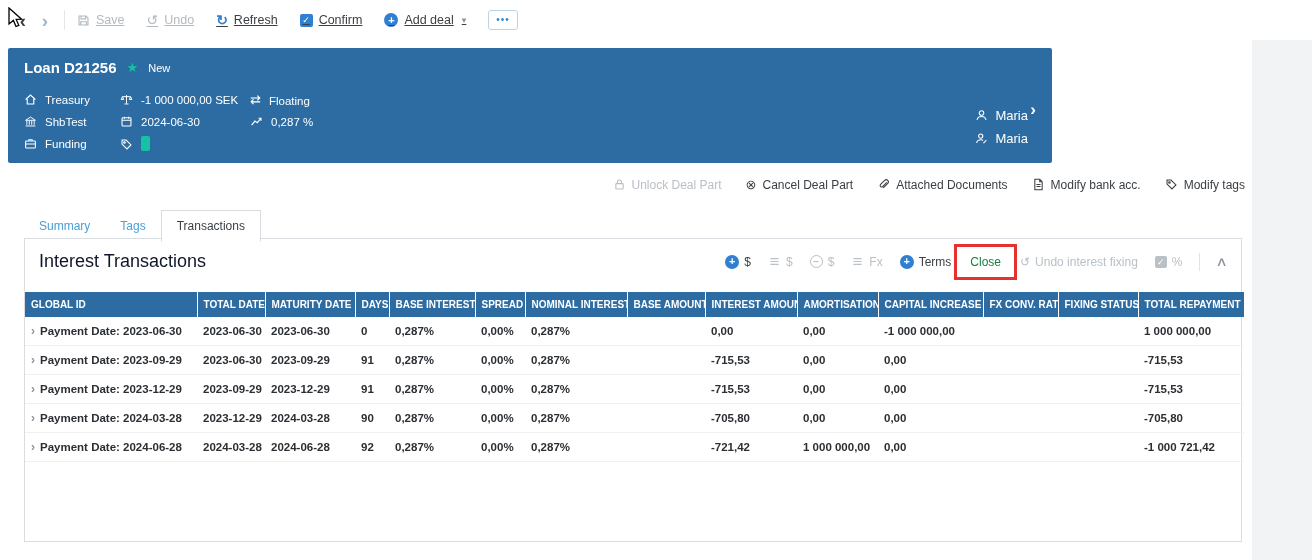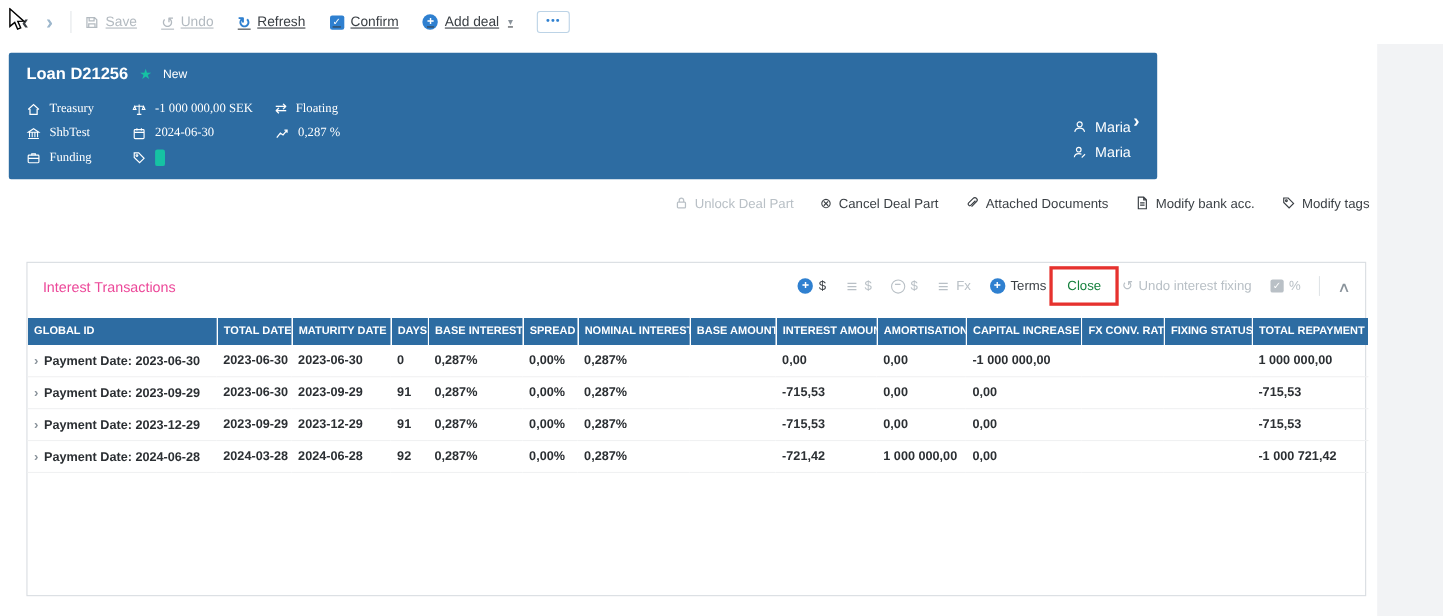--- a/index.html
+++ b/index.html
@@ -29,42 +29,42 @@
   .caret { font-size:9px; color:#8a939b; margin-left:2px; }
   .more-chip { border:1px solid #bcd3e6; border-radius:3px; color:#2f80d0; font-size:10px; letter-spacing:1px; padding:4px 7px; line-height:1; cursor:pointer; }
 
   
   .deal-header { position:absolute; top:48px; left:8px; width:1044px; height:115px; background:#2d6ca2; border-radius:2px; color:#fff; }
   .dh-title-row { display:flex; align-items:center; gap:10px; padding:11px 0 0 16px; }
   .dh-title { font-size:15px; font-weight:bold; }
   .dh-star { color:#16c2a3; font-size:13px; }
   .dh-status { font-size:11px; }
   .info-grid { position:absolute; left:16px; top:40px; display:grid; grid-template-columns:96px 130px auto; grid-auto-rows:22px; font-size:11.5px; align-items:center; }
-  .info-item { display:inline-flex; align-items:center; gap:8px; white-space:nowrap;font-family:Liberation Serif, serif; }
+  .info-item { display:inline-flex; align-items:flex-end; gap:8px; white-space:nowrap; }
   .ic { width:13px; height:13px; flex:0 0 auto; }
   .tag-chip { width:9px; height:15px; border-radius:2px; background:#16c2a3; display:inline-block; }
   .dh-expand { position:absolute; right:16px; top:52px; font-size:17px; font-weight:bold; color:#fff; cursor:pointer; }
   .dh-users { position:absolute; right:24px; top:60px; display:flex; flex-direction:column; gap:8px; font-size:13px; }
   .dh-user { display:inline-flex; align-items:center; gap:7px; }
 
   
   .deal-actions { position:absolute; top:177px; right:67px; display:flex; align-items:center; gap:24px; font-size:12px; color:#3a3f44; }
   .action { display:inline-flex; align-items:center; gap:6px; cursor:pointer; white-space:nowrap; }
   .action.disabled { color:#b9c0c6; cursor:default; }
   .action .uni { font-size:13px; }
 
   
   .tabs { position:absolute; top:210px; left:24px; display:flex; align-items:flex-end; z-index:3; }
   .tab { padding:8px 15px; font-size:12px; color:#4aa0d5; cursor:pointer; }
   .tab.active { background:#fff; border:1px solid #d9dde1; border-bottom:1px solid #fff; color:#3a3f44; margin-bottom:-1px; }
 
   
   .panel { position:absolute; top:238px; left:24px; width:1218px; height:304px; background:#fff; border:1px solid #d9dde1; z-index:2; }
   .panel-header { display:flex; justify-content:space-between; align-items:center; padding:12px 14px 8px 14px; }
-  .section-title { color:#ec4899; font-size:13px; }
+  .section-title { color:#0f172a; font-size:18px; }
   .itoolbar { display:flex; align-items:center; gap:17px; font-size:12px; }
   .itool { display:inline-flex; align-items:center; gap:5px; cursor:pointer; white-space:nowrap; }
   .itool.disabled { color:#b9c0c6; cursor:default; }
   .itool .bars { color:#b9c0c6; }
   .close-wrap { position:relative; display:inline-flex; }
   .close-btn { color:#15803d; cursor:pointer; padding:0 2px;text-align:center; }
   .red-frame { position:absolute; left:-14px; right:-14px; top:-11px; bottom:-11px; border:3px solid #e6322e; pointer-events:none; }
   .checkbox-gray { width:12px; height:12px; border-radius:2px; background:#b9c0c6; color:#fff; font-size:9px; display:inline-flex; align-items:center; justify-content:center; }
   .itb-sep { width:1px; height:18px; background:#e0e4e7; }
   .collapse { color:#8a939b; font-size:13px; cursor:pointer; transform:scaleX(1.3); }
@@ -231,20 +231,25 @@
     </span>
     <span class="action">
       <svg class="ic" viewBox="0 0 16 16" fill="none" stroke="currentColor" stroke-width="1.3">
           <path d="M2.5 2.5 H7.5 L13.5 8.5 L8.5 13.5 L2.5 7.5 Z"></path>
           <circle cx="5.5" cy="5.5" r="1"></circle>
         </svg>
       <span>Modify tags</span>
     </span>
   </div>
 
+  <div class="tabs">
+    <span class="tab">Summary</span>
+    <span class="tab">Tags</span>
+    <span class="tab active">Transactions</span>
+  </div>
 
   <div class="panel">
     <div class="panel-header">
       <span class="section-title">Interest Transactions</span>
 
       <div class="itoolbar">
         <span class="itool">
           <span class="plus-circle">+</span>
           <span>$</span>
         </span>
@@ -365,20 +370,36 @@
             <td>0,287%</td>
             <td></td>
             <td>-715,53</td>
             <td>0,00</td>
             <td>0,00</td>
             <td></td>
             <td></td>
             <td>-715,53</td>
           </tr>
           <tr>
+            <td><span class="row-arrow">›</span>Payment Date: 2024-03-28</td>
+            <td>2023-12-29</td>
+            <td>2024-03-28</td>
+            <td>90</td>
+            <td>0,287%</td>
+            <td>0,00%</td>
+            <td>0,287%</td>
+            <td></td>
+            <td>-705,80</td>
+            <td>0,00</td>
+            <td>0,00</td>
+            <td></td>
+            <td></td>
+            <td>-705,80</td>
+          </tr>
+          <tr>
             <td><span class="row-arrow">›</span>Payment Date: 2024-06-28</td>
             <td>2024-03-28</td>
             <td>2024-06-28</td>
             <td>92</td>
             <td>0,287%</td>
             <td>0,00%</td>
             <td>0,287%</td>
             <td></td>
             <td>-721,42</td>
             <td>1 000 000,00</td>

